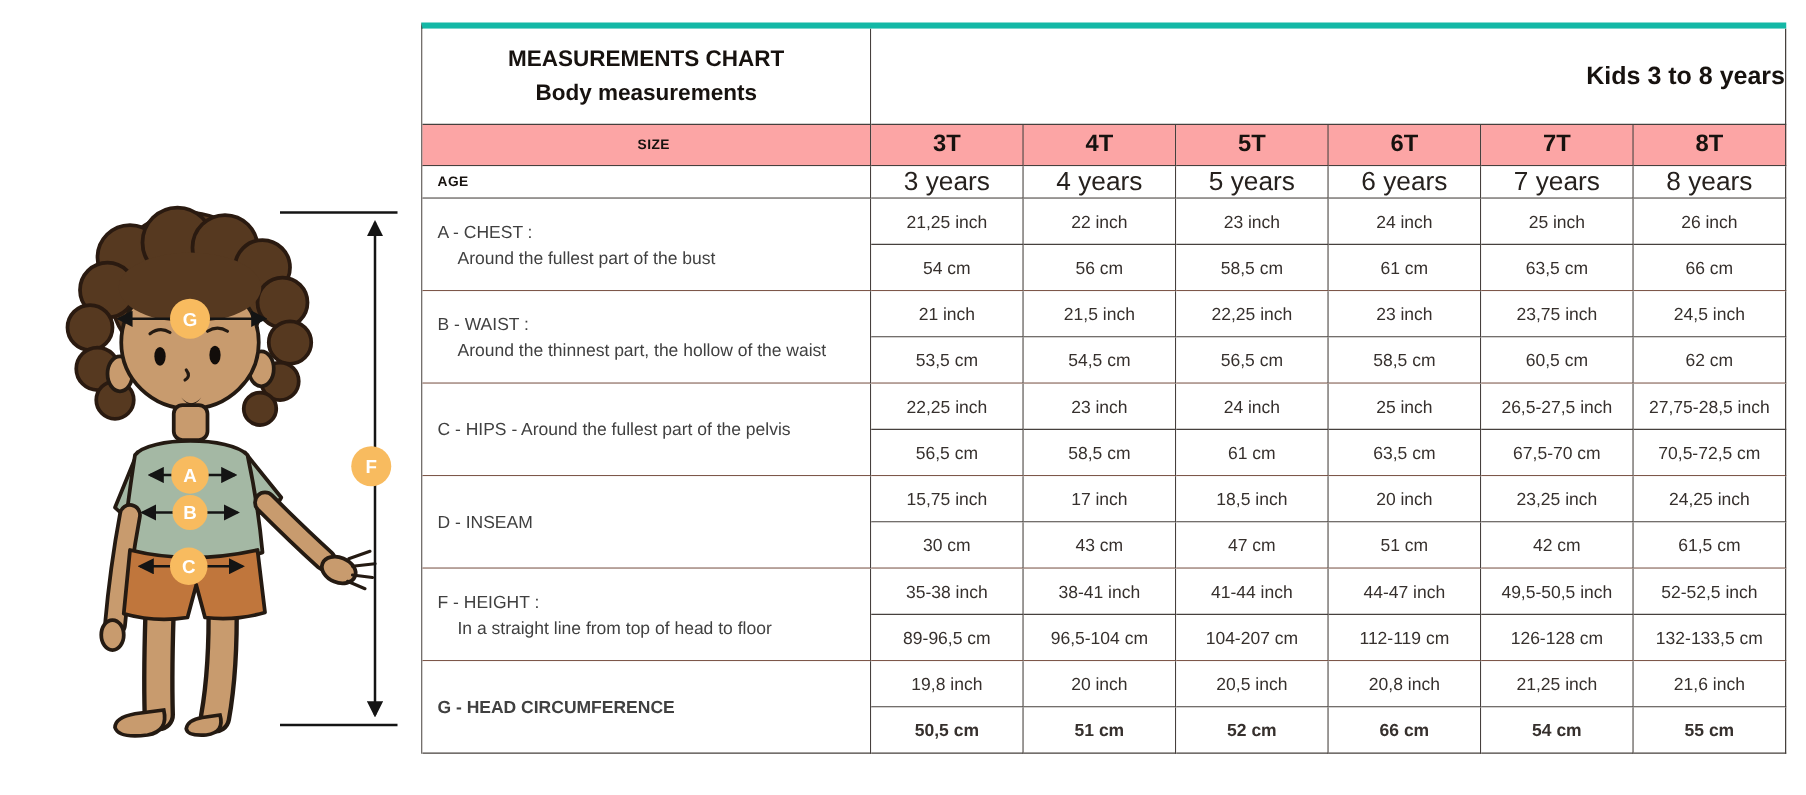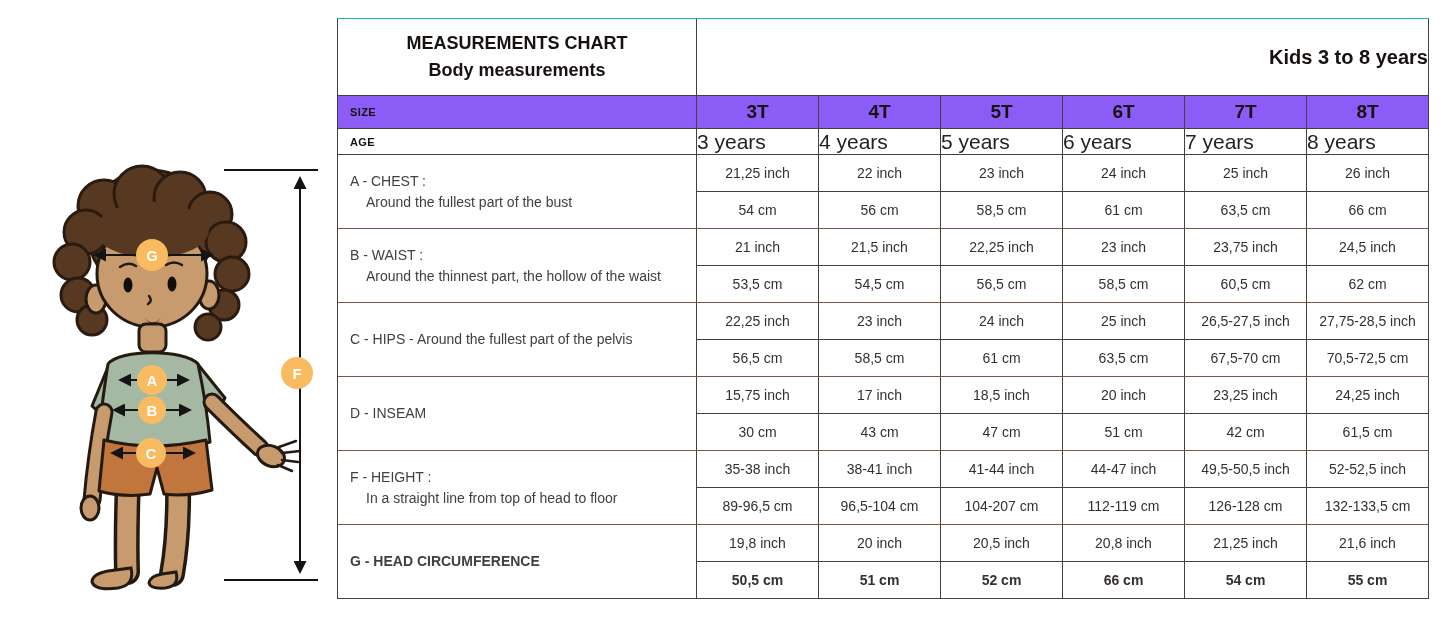--- a/index.html
+++ b/index.html
@@ -4,34 +4,34 @@
 <style>
   html,body{margin:0;padding:0;}
   body{
     width:1445px;height:636px;position:relative;background:#ffffff;
     font-family:"Liberation Sans","DejaVu Sans",sans-serif;overflow:hidden;
     color:#17120f;
   }
   .illustration{position:absolute;left:0;top:0;width:337px;height:636px;}
   .table-wrap{position:absolute;left:337px;top:18px;}
   table{border-collapse:separate;border-spacing:0;table-layout:fixed;
-        border-top:1px solid #14b8a6;border-left:1px solid #46403d;}
+        border-top:5px solid #14b8a6;border-left:1px solid #46403d;}
   col.c-label{width:359px;}
   col.c-size{width:122px;}
   td,th{border-right:1px solid #46403d;border-bottom:1px solid #46403d;
         padding:0;box-sizing:border-box;background:#fff;font-weight:normal;}
   tr.header-row th{height:77px;vertical-align:middle;}
   .title-cell{text-align:center;font-weight:bold;font-size:18px;line-height:1.5;color:#17120f;}
   .kids-cell{text-align:right;font-weight:bold;font-size:20px;color:#17120f;}
-  tr.size-row td{height:33px;background:#8b5cf6;}
+  tr.size-row td{height:33px;background:#fca5a5;text-align:center;}
   .row-head{text-align:left;padding-left:12px;font-size:11px;font-weight:bold;
             letter-spacing:.4px;color:#17120f;vertical-align:middle;}
   .size-val{text-align:center;font-weight:bold;font-size:19px;vertical-align:middle;}
   tr.age-row td{height:26px;}
-  .age-val{text-align:left;font-size:21px;color:#26211e;vertical-align:middle;}
+  .age-val{text-align:center;font-size:21px;color:#26211e;vertical-align:middle;}
   td.data{height:37px;text-align:center;font-size:14px;color:#36302d;vertical-align:middle;}
   td.label-cell{vertical-align:middle;text-align:left;padding:6px 8px 6px 12px;
                 font-size:14px;line-height:1.45;color:#404040;border-bottom-color:#7d574a;}
   td.label-cell .desc{padding-left:16px;}
   td.label-cell .desc:empty{display:none;}
   tr.cm-row td.data{border-bottom-color:#7d574a;}
   td.dark-bottom,tr.last-row td.data{border-bottom-color:#46403d !important;font-weight:bold;}
 </style>
 </head>
 <body>

